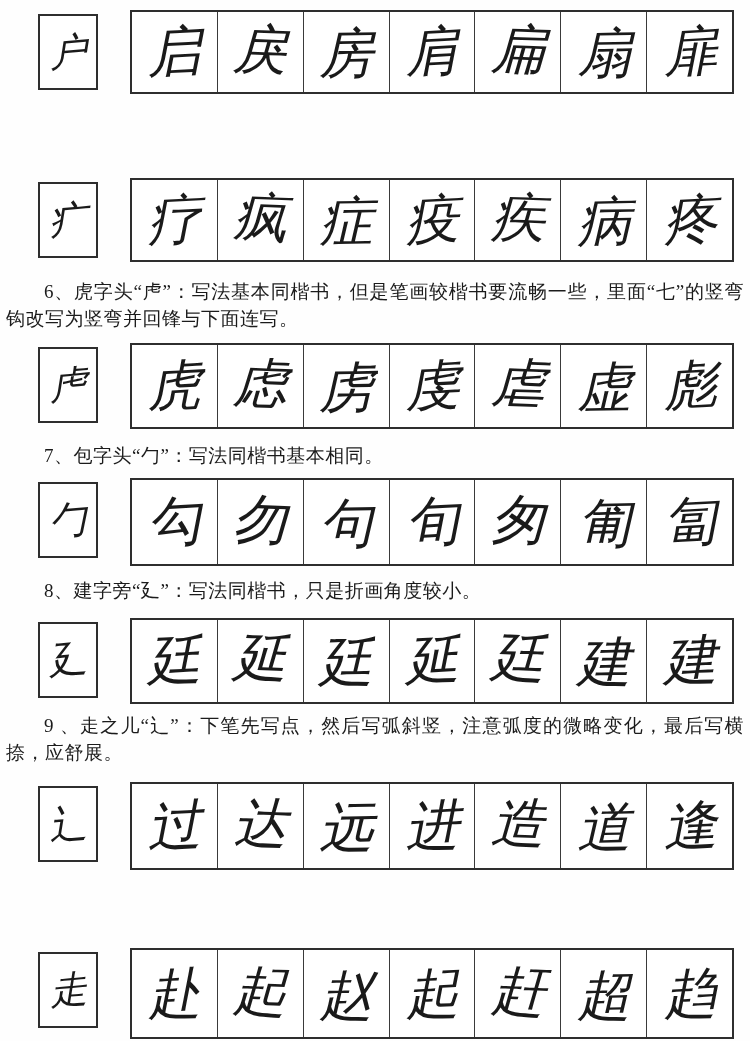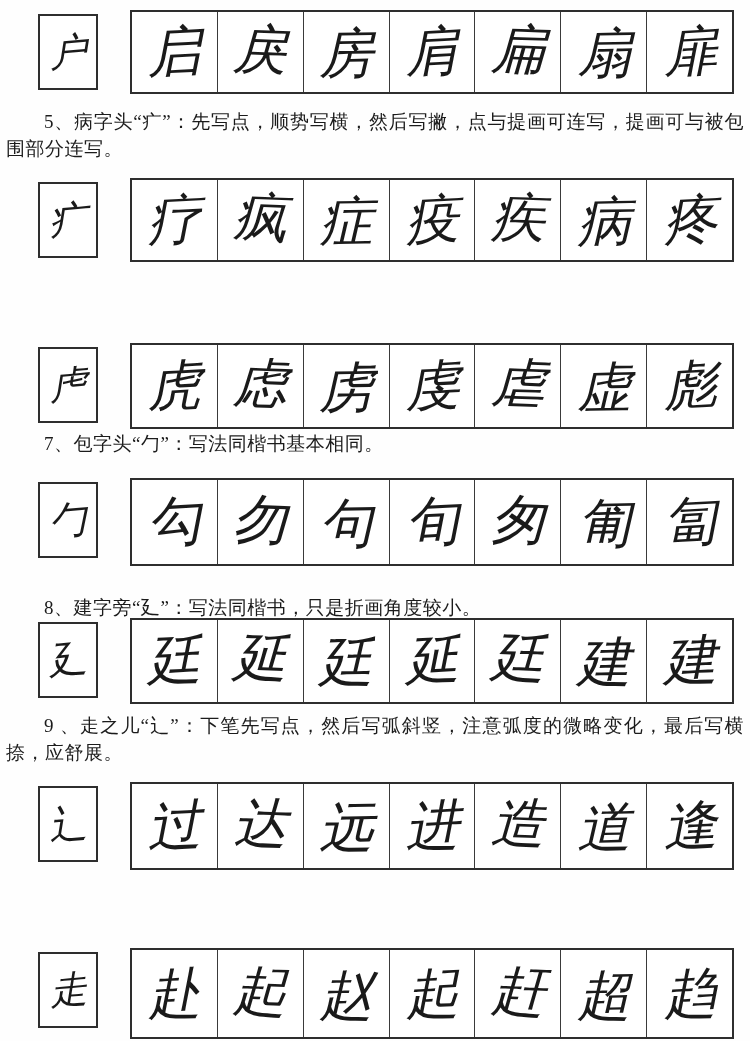--- a/index.html
+++ b/index.html
@@ -90,21 +90,20 @@
         </div>
       <div class="cell">
           <span class="hw">扇</span>
         </div>
       <div class="cell">
           <span class="hw">扉</span>
         </div>
     </div>
   </div>
 
-  <p class="para" style="top:108px;">5、病字头“疒”：先写点，顺势写横，然后写撇，点与提画可连写，提画可与被包围部分连写。</p>
   <div class="row" style="top:178px;height:80px;">
     <div class="radical-box">
       <span class="hw">疒</span>
     </div>
     <div class="grid">
       <div class="cell">
           <span class="hw">疗</span>
         </div>
       <div class="cell">
           <span class="hw">疯</span>
@@ -120,20 +119,21 @@
         </div>
       <div class="cell">
           <span class="hw">病</span>
         </div>
       <div class="cell">
           <span class="hw">疼</span>
         </div>
     </div>
   </div>
 
+  <p class="para" style="top:278px;">6、虎字头“虍”：写法基本同楷书，但是笔画较楷书要流畅一些，里面“七”的竖弯钩改写为竖弯并回锋与下面连写。</p>
   <div class="row" style="top:343px;height:82px;">
     <div class="radical-box">
       <span class="hw">虍</span>
     </div>
     <div class="grid">
       <div class="cell">
           <span class="hw">虎</span>
         </div>
       <div class="cell">
           <span class="hw">虑</span>
@@ -149,21 +149,21 @@
         </div>
       <div class="cell">
           <span class="hw">虚</span>
         </div>
       <div class="cell">
           <span class="hw">彪</span>
         </div>
     </div>
   </div>
 
-  <p class="para" style="top:430px;">7、包字头“勹”：写法同楷书基本相同。</p>
+  <p class="para" style="top:442px;">7、包字头“勹”：写法同楷书基本相同。</p>
   <div class="row" style="top:478px;height:84px;">
     <div class="radical-box">
       <span class="hw">勹</span>
     </div>
     <div class="grid">
       <div class="cell">
           <span class="hw">勾</span>
         </div>
       <div class="cell">
           <span class="hw">勿</span>
@@ -179,21 +179,21 @@
         </div>
       <div class="cell">
           <span class="hw">匍</span>
         </div>
       <div class="cell">
           <span class="hw">匐</span>
         </div>
     </div>
   </div>
 
-  <p class="para" style="top:594px;">8、建字旁“廴”：写法同楷书，只是折画角度较小。</p>
+  <p class="para" style="top:577px;">8、建字旁“廴”：写法同楷书，只是折画角度较小。</p>
   <div class="row" style="top:618px;height:82px;">
     <div class="radical-box">
       <span class="hw">廴</span>
     </div>
     <div class="grid">
       <div class="cell">
           <span class="hw">廷</span>
         </div>
       <div class="cell">
           <span class="hw">延</span>

